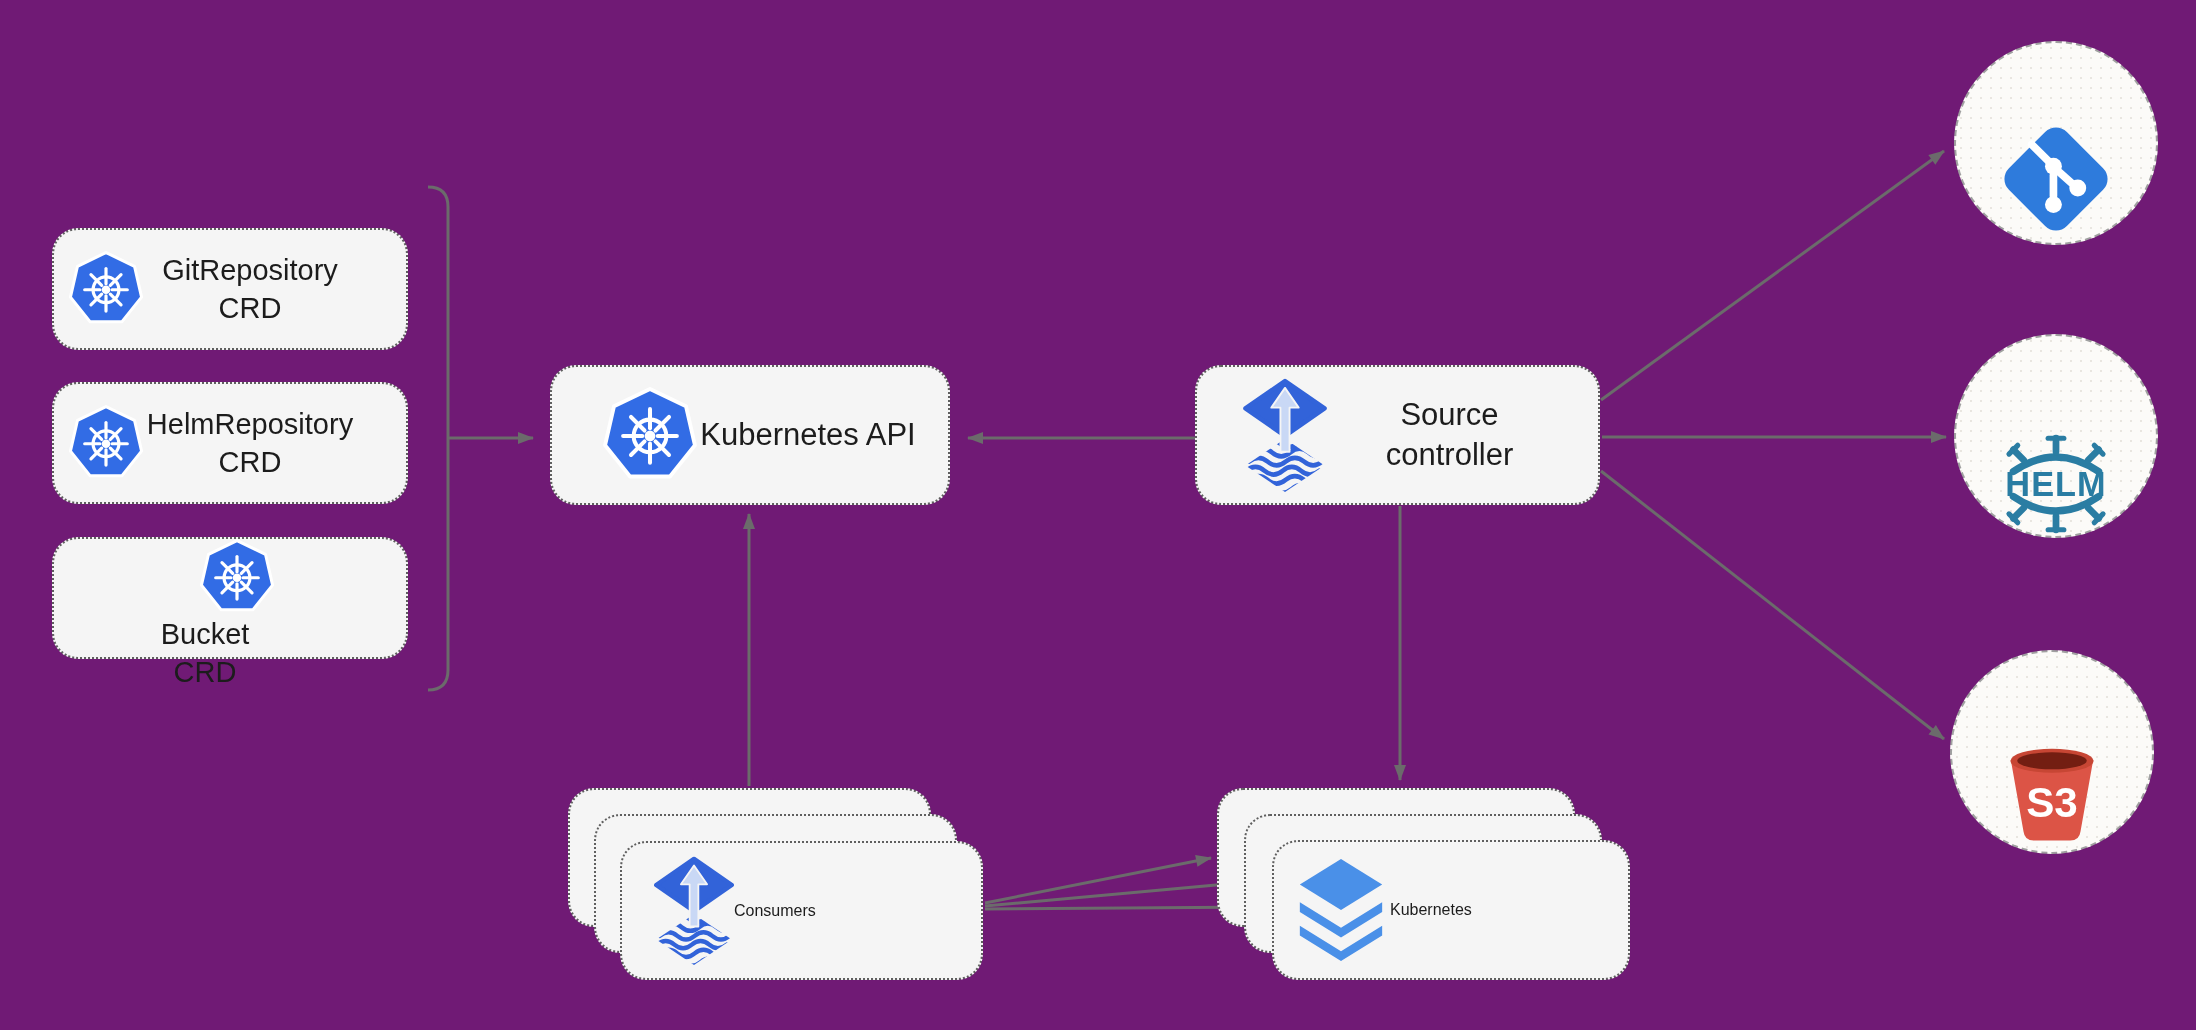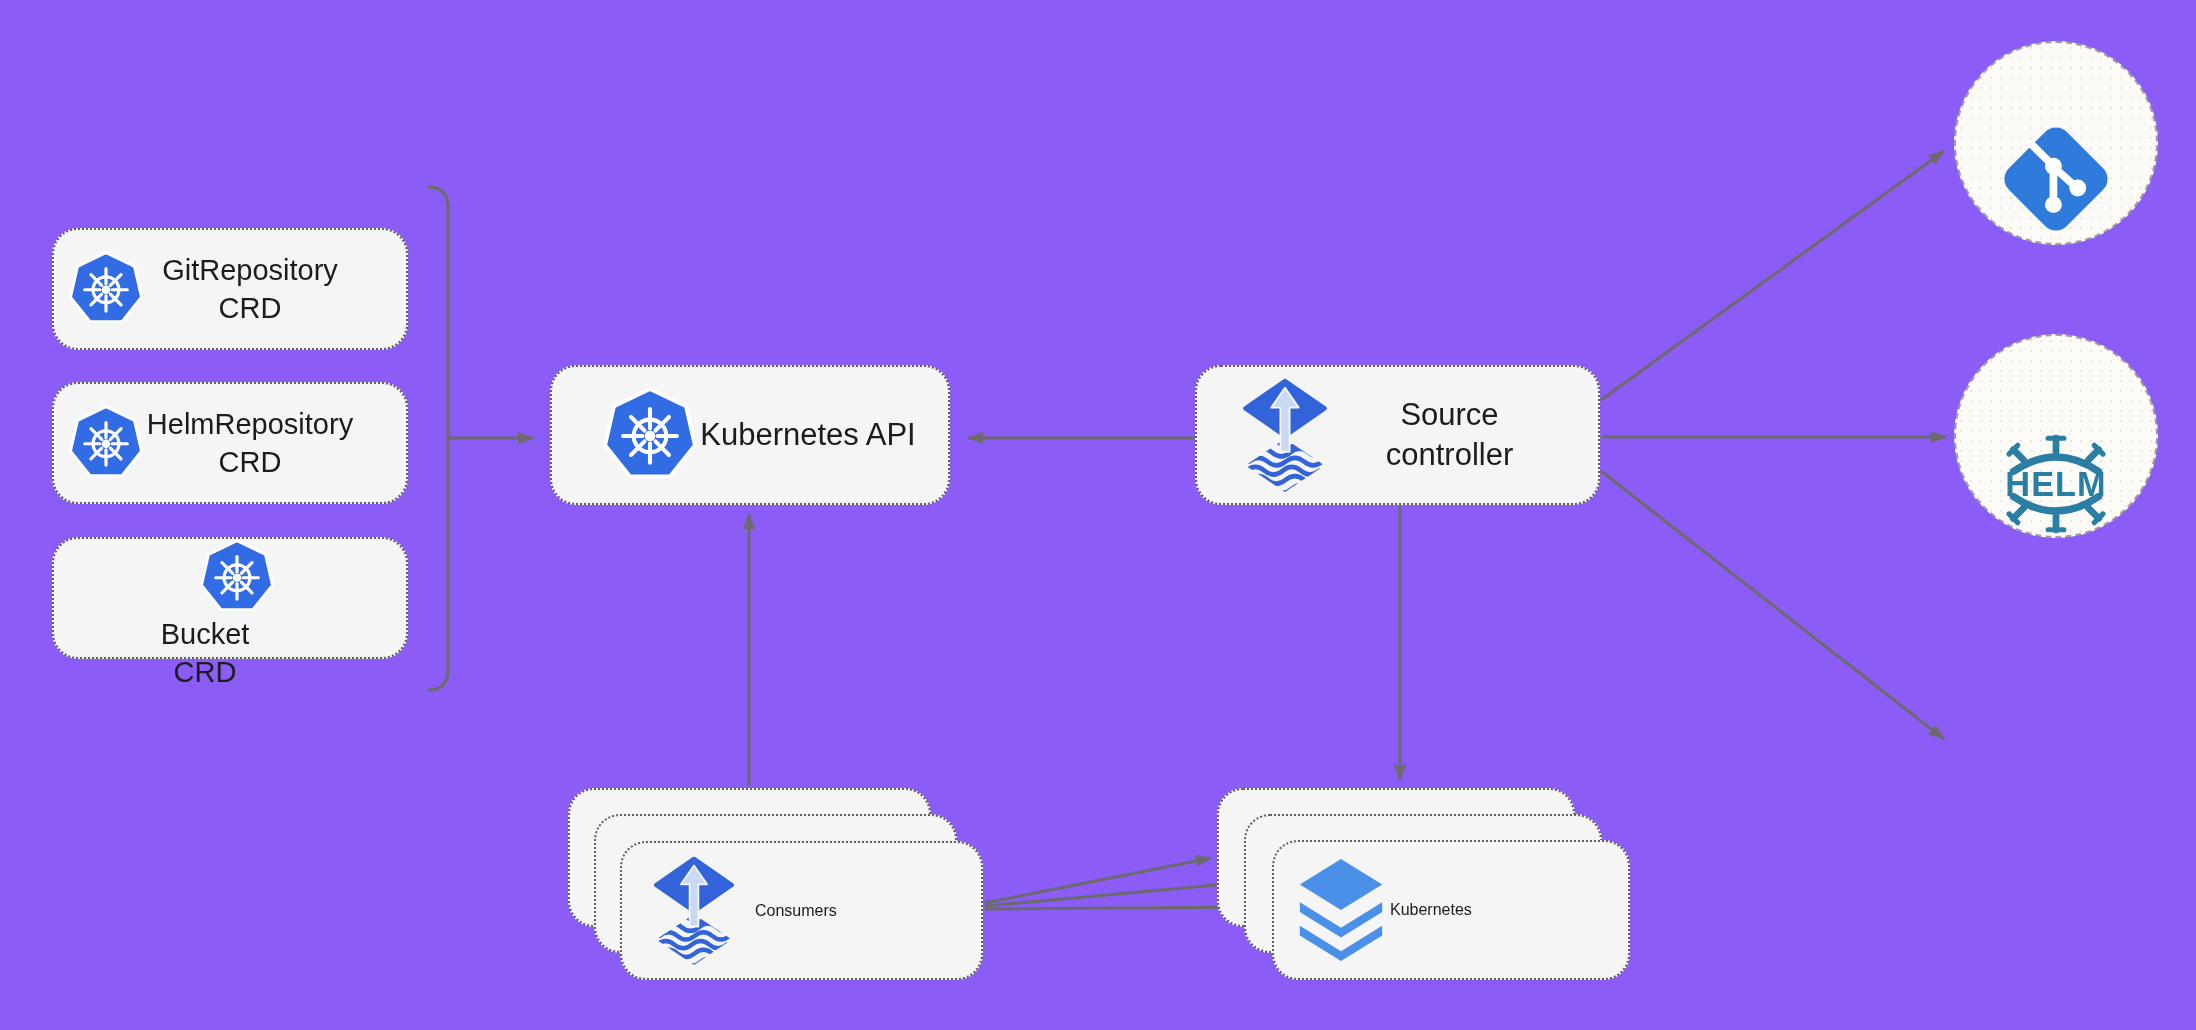--- a/index.html
+++ b/index.html
@@ -1,17 +1,17 @@
 <!DOCTYPE html>
 <html><head>
 <meta charset="utf-8">
 <style>
   html,body{margin:0;padding:0;background:#ffffff;}
   .canvas{
-    position:relative;width:2196px;height:1030px;background:#8b5cf6;overflow:hidden;
+    position:relative;width:2196px;height:1030px;background:#701a75;overflow:hidden;
     font-family:"Liberation Sans", sans-serif;color:#1c1c1c;
   }
   .node{
     position:absolute;box-sizing:border-box;background:#f5f5f5;
     border:2.5px dotted #5f5f5f;border-radius:26px;
     display:flex;align-items:center;
   }
   .node .txt{flex:1;text-align:center;font-size:29px;line-height:38px;color:#1c1c1c;}
   .node .txt.big{font-size:31px;line-height:40px;}
   .stackbox{
@@ -160,21 +160,21 @@
         </svg>
     </span>
     <span class="txt big" style="padding-right:26px;">
       <span>Source</span><br>
       <span>controller</span>
     </span>
   </div>
 
   <div class="stackbox" style="left:568px;top:788px;width:363px;height:139px;"></div>
   <div class="stackbox" style="left:594px;top:814px;width:363px;height:139px;"></div>
-  <div class="stackbox" style="left:620px;top:841px;width:363px;height:139px;gap:21px;">
+  <div class="stackbox" style="left:620px;top:841px;width:363px;height:139px;">
     <span class="icon" style="margin-left:32px;">
       <svg width="80" height="109" viewBox="0 0 110 150">
           <use href="#flux-logo"></use>
         </svg>
     </span>
     <span class="txt big" style="padding-right:14px;">Consumers</span>
   </div>
 
   <div class="stackbox" style="left:1217px;top:788px;width:358px;height:139px;"></div>
   <div class="stackbox" style="left:1244px;top:814px;width:358px;height:139px;"></div>
@@ -216,14 +216,24 @@
             <line x1="57.5" y1="90" x2="72.5" y2="90"></line>
             <line x1="19.8" y1="74.8" x2="28.2" y2="83.2"></line>
             <line x1="101.8" y1="83.2" x2="110.2" y2="74.8"></line>
           </g>
         </g>
         <text x="65" y="58" text-anchor="middle" font-family="Liberation Sans, sans-serif" font-size="33" font-weight="bold" fill="#2A7DA3" letter-spacing="1">HELM</text>
       </svg>
     </span>
   </div>
 
+  <div class="endpoint" style="left:1950px;top:650px;">
+    <span class="icon">
+      <svg width="114" height="114" viewBox="0 0 100 100">
+        <path d="M14,20 L25,82 Q26,90 34,90 L66,90 Q74,90 75,82 L86,20 Z" fill="#DC5446"></path>
+        <ellipse cx="50" cy="20" rx="36.5" ry="10.5" fill="#C74634"></ellipse>
+        <ellipse cx="50" cy="20" rx="30.5" ry="7.5" fill="#731E12"></ellipse>
+        <text x="50" y="69" text-anchor="middle" font-family="Liberation Sans, sans-serif" font-size="37" font-weight="bold" fill="#ffffff">S3</text>
+      </svg>
+    </span>
+  </div>
 
 </div>
 
 </body></html>

